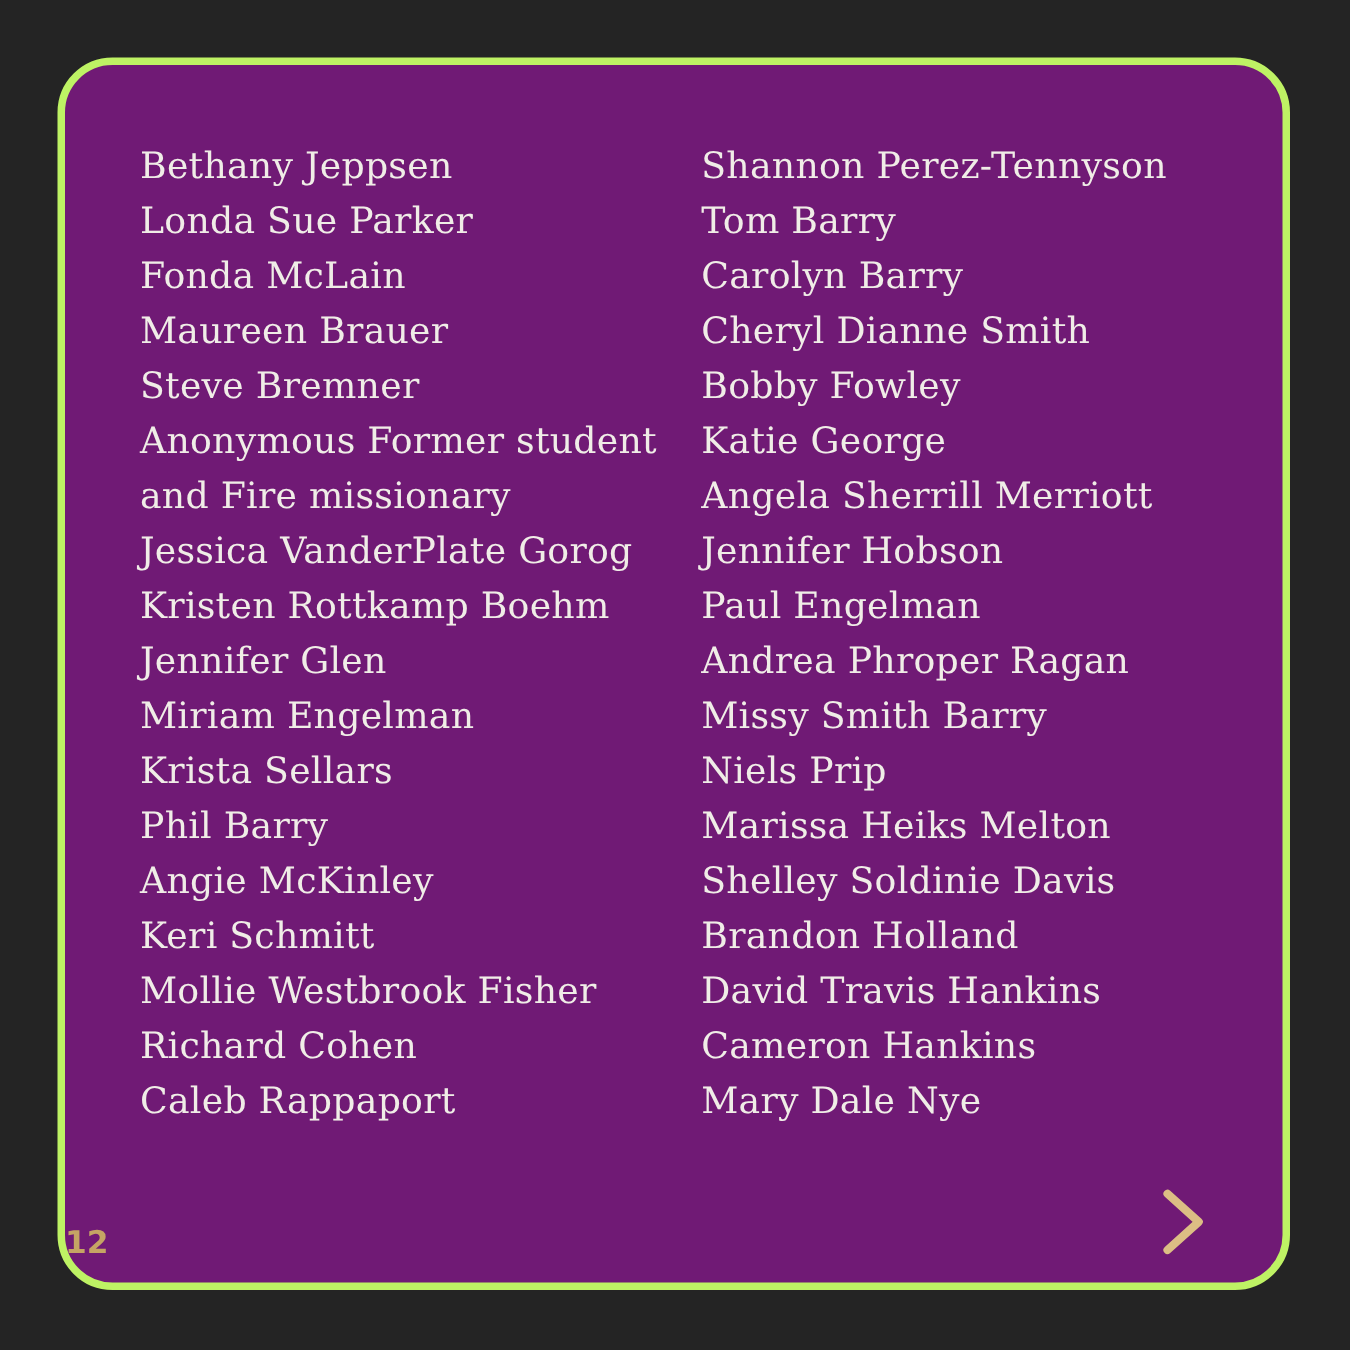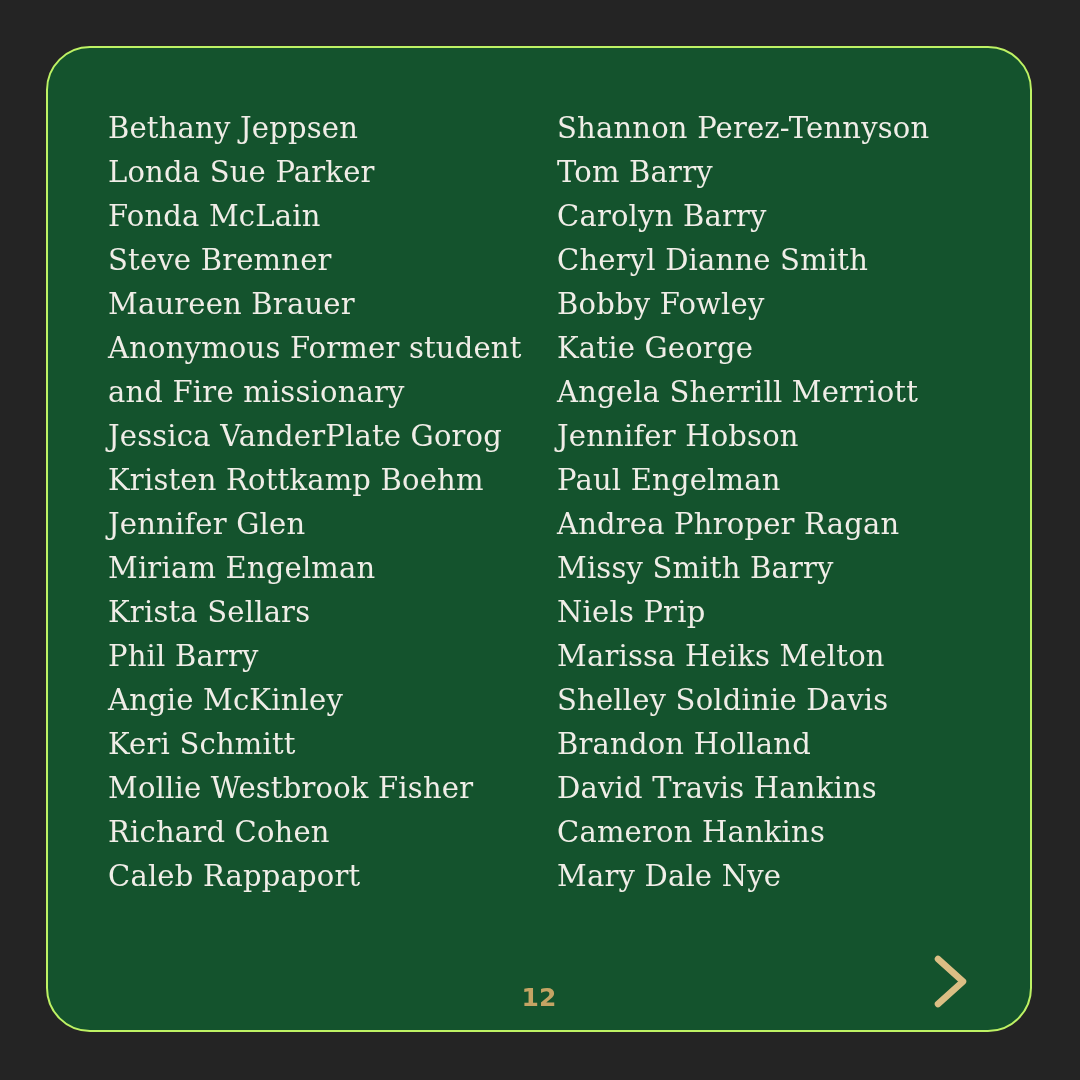--- a/index.html
+++ b/index.html
@@ -13,22 +13,22 @@
     background: #242424;
     overflow: hidden;
     font-family: "DejaVu Serif", "Liberation Serif", serif;
   }
   .card {
     position: absolute;
     left: 46px;
     top: 46px;
     right: 48px;
     bottom: 48px;
-    background: #14532d;
-    border: 2px solid #bef264;
+    background: #701a75;
+    border: 6px solid #bef264;
     border-radius: 44px;
     box-sizing: border-box;
   }
   .columns {
     position: absolute;
     left: 60px;
     top: 58px;
     right: 30px;
     display: flex;
   }
@@ -41,21 +41,20 @@
     line-height: 44px;
     color: #f0ede7;
     white-space: pre-line;
     letter-spacing: 0.2px;
   }
   .footer-page {
     position: absolute;
     left: 0;
     right: 0;
     bottom: 18px;
-    text-align: center;
     font-family: "DejaVu Sans", "Liberation Sans", sans-serif;
     font-weight: 700;
     font-size: 25px;
     color: #c5a464;
   }
   .next-button {
     position: absolute;
     right: 56px;
     bottom: 16px;
     width: 48px;
@@ -76,23 +75,23 @@
 
   <div class="columns">
     <div class="col">
 
         <div class="name">Bethany Jeppsen</div>
 
         <div class="name">Londa Sue Parker</div>
 
         <div class="name">Fonda McLain</div>
 
+        <div class="name">Maureen Brauer</div>
+
         <div class="name">Steve Bremner</div>
-
-        <div class="name">Maureen Brauer</div>
 
         <div class="name">Anonymous Former student
 and Fire missionary</div>
 
         <div class="name">Jessica VanderPlate Gorog</div>
 
         <div class="name">Kristen Rottkamp Boehm</div>
 
         <div class="name">Jennifer Glen</div>
 

